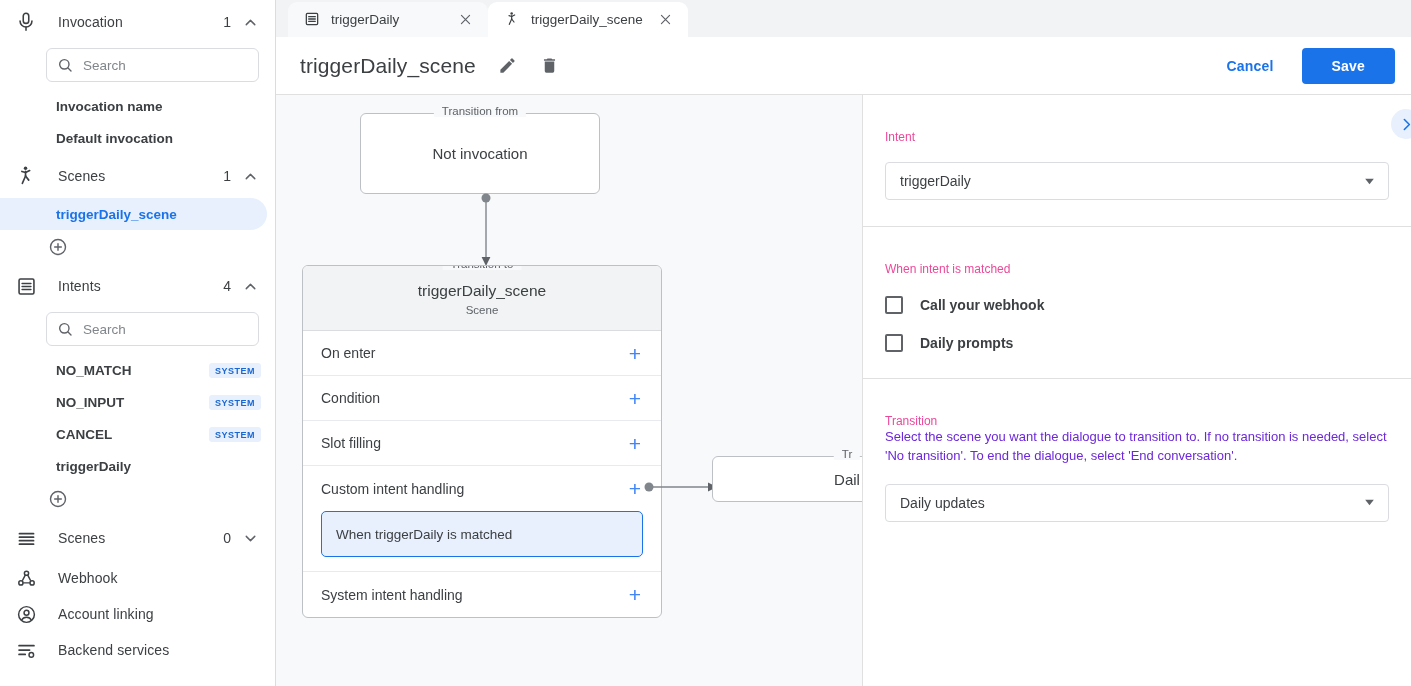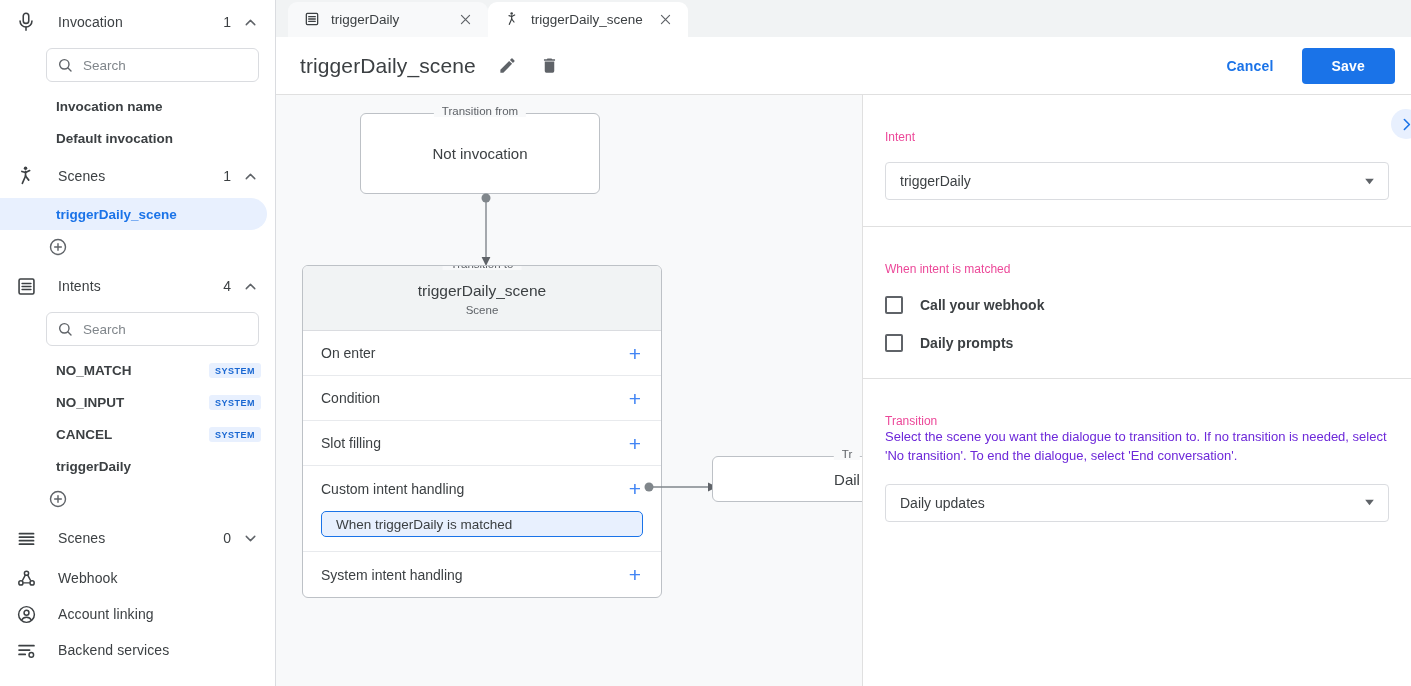--- a/index.html
+++ b/index.html
@@ -152,21 +152,21 @@
     padding: 0 20px 0 18px; height: 45px; border-bottom: 1px solid #e8eaed;
     font-size: 14px; color: #3c4043;
   }
   .row:last-child { border-bottom: none; }
   .row-plus { color: #4285f4; font-size: 21px; line-height: 1; cursor: pointer; font-weight: 400; }
   .section { border-bottom: 1px solid #e8eaed; }
   .section:last-child { border-bottom: none; }
   .section .row { border-bottom: none; }
   .chip {
     margin: 0 18px 14px 18px; background: #e8f0fe; border: 1px solid #1a73e8;
-    border-radius: 5px; height: 26px; display: flex; align-items: center;
+    border-radius: 5px; height: 46px; display: flex; align-items: center;
     padding-left: 14px; font-size: 13.5px; color: #3c4043; cursor: pointer;
   }
 
   .conn-h { position: absolute; left: 368px; top: 385px; }
 
   .second-box {
     position: absolute; left: 436px; top: 361px; width: 270px; height: 46px;
   }
   .sb-inner {
     display: flex; align-items: center; justify-content: center;

